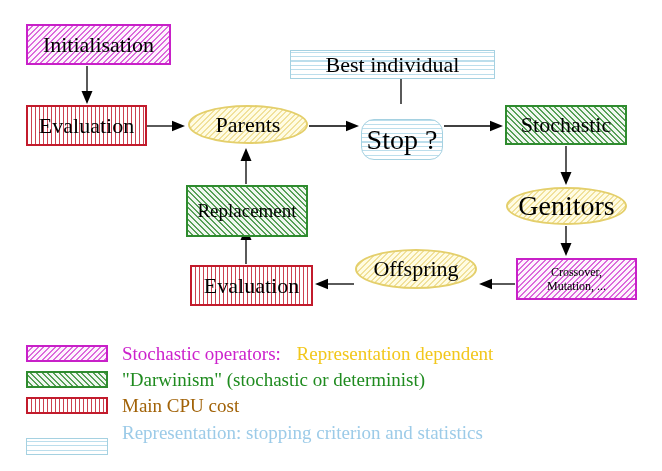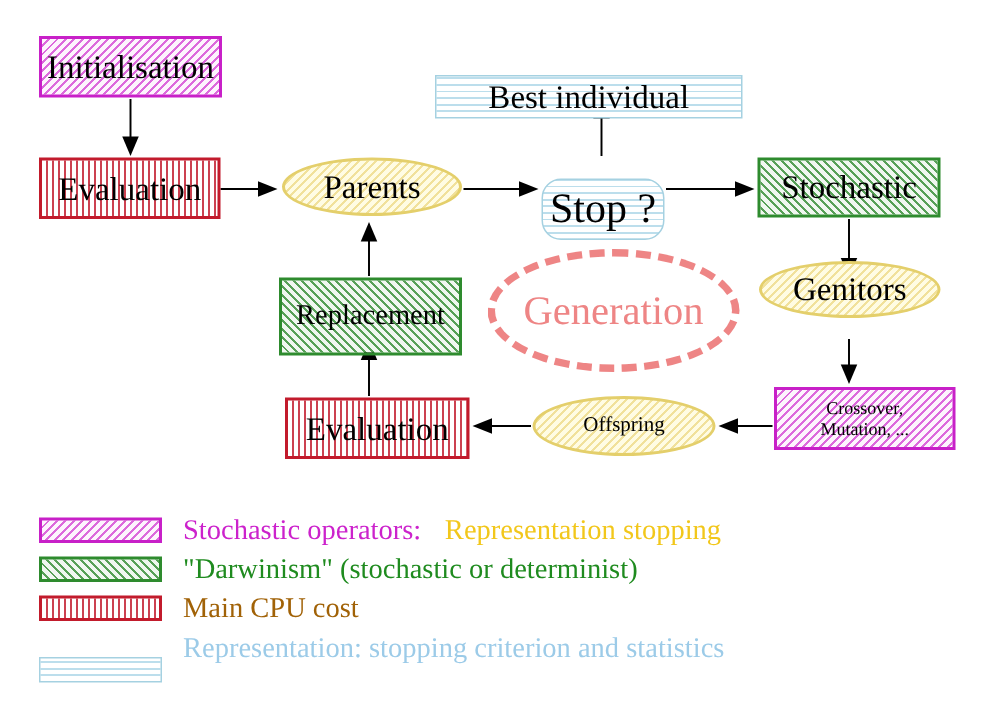--- a/index.html
+++ b/index.html
@@ -87,51 +87,50 @@
     <g>
       <line x1="246" y1="264" x2="246" y2="239"></line>
         <polygon points="246,227 240.5,240 251.5,240"></polygon>
     </g>
     <g>
       <line x1="246" y1="184" x2="246" y2="160"></line>
         <polygon points="246,148 240.5,161 251.5,161"></polygon>
     </g>
   </svg>
 
-  <div class="node hatch-magenta" style="left:26px;top:24px;width:122px;height:41px;font-size:22px">Initialisation</div>
+  <div class="node hatch-magenta" style="left:26px;top:24px;width:145px;height:41px;font-size:22px">Initialisation</div>
 
   <div class="node stripe-red" style="left:26px;top:105px;width:121px;height:41px;font-size:22px">Evaluation</div>
 
   <div class="node stripe-cyan" style="left:290px;top:36px;width:205px;height:29px;font-size:22px">Best individual</div>
 
   <div class="node hatch-yellow" style="left:188px;top:105px;width:120px;height:39px;font-size:22px">Parents</div>
 
   <div class="node stripe-cyan" style="left:361px;top:105px;width:82px;height:41px;font-size:28px;border-radius:13px">Stop ?</div>
 
   <div class="node hatch-green" style="left:505px;top:105px;width:122px;height:40px;font-size:22px">Stochastic</div>
 
   <div class="node hatch-green" style="left:186px;top:185px;width:122px;height:52px;font-size:19px">Replacement</div>
 
-  <div class="node dashed-ellipse" style="left:325px;top:166px;width:168px;height:82px;font-size:27px">Generation</div>
 
-  <div class="node hatch-yellow" style="left:506px;top:174px;width:121px;height:38px;font-size:22px">Genitors</div>
+  <div class="node hatch-yellow" style="left:506px;top:187px;width:121px;height:38px;font-size:28px">Genitors</div>
 
   <div class="node stripe-red" style="left:190px;top:265px;width:123px;height:41px;font-size:22px">Evaluation</div>
 
-  <div class="node hatch-yellow" style="left:355px;top:264px;width:122px;height:40px;font-size:14px">Offspring</div>
+  <div class="node hatch-yellow" style="left:355px;top:249px;width:122px;height:40px;font-size:22px">Offspring</div>
 
   <div class="node hatch-magenta crossover-lines" style="left:516px;top:258px;width:121px;height:42px;flex-direction:column">
     <span>Crossover,</span>
     <span>Mutation, ...</span>
   </div>
 
   <div class="legend-swatch hatch-magenta" style="left:26px;top:345px"></div>
   <div class="legend-text" style="top:343px">
     <span style="color:#cc22cc">Stochastic operators:</span>
-    <span style="color:#f2c71b;margin-left:11px">Representation stopping</span>
+    <span style="color:#f2c71b;margin-left:11px">Representation dependent</span>
   </div>
 
   <div class="legend-swatch hatch-green" style="left:26px;top:371px"></div>
   <div class="legend-text" style="top:369px;color:#1f8b1f">"Darwinism" (stochastic or determinist)</div>
 
   <div class="legend-swatch stripe-red" style="left:26px;top:397px"></div>
   <div class="legend-text" style="top:395px;color:#a16207">Main CPU cost</div>
 
   <div class="legend-swatch stripe-cyan" style="left:26px;top:424px"></div>
   <div class="legend-text" style="top:422px;color:#9ccbe8">Representation: stopping criterion and statistics</div>

